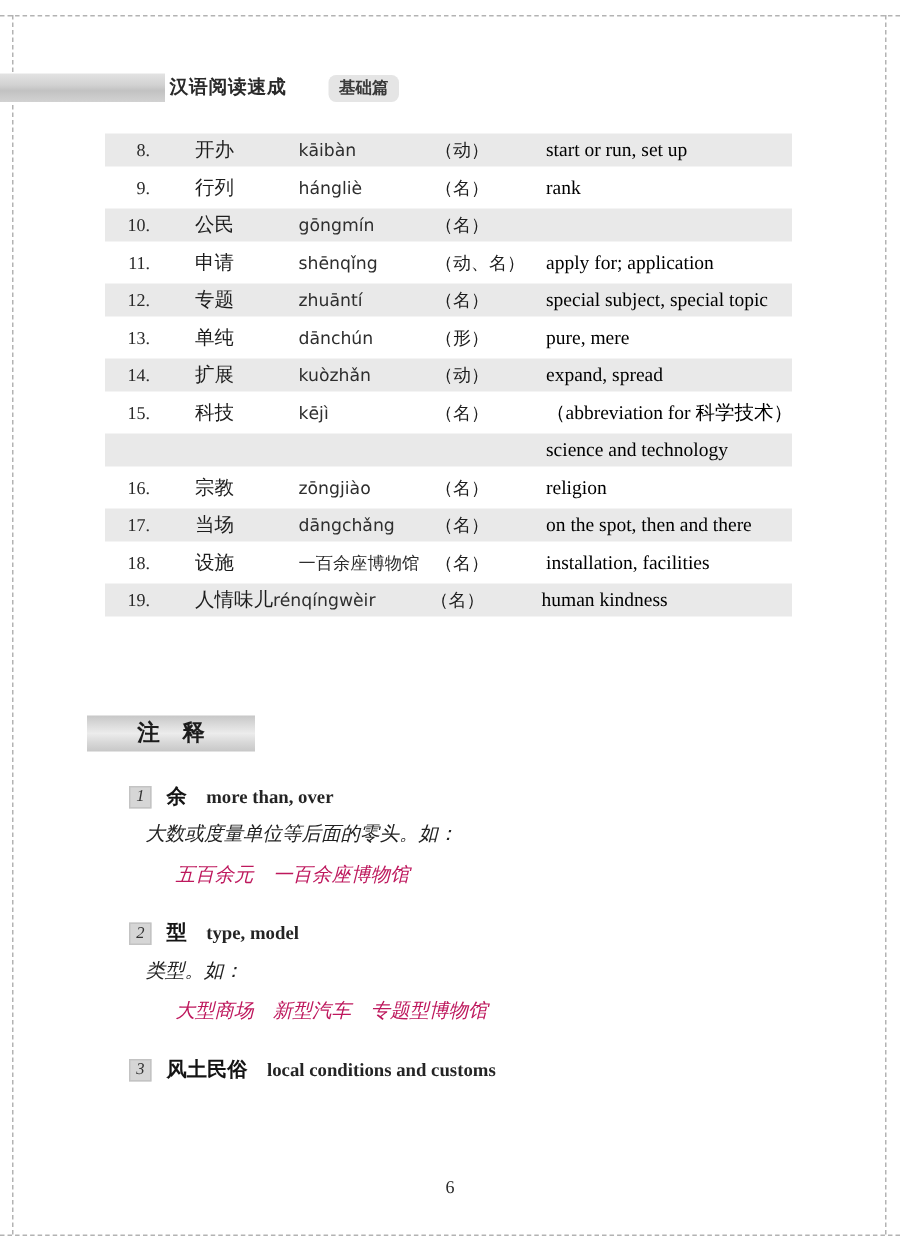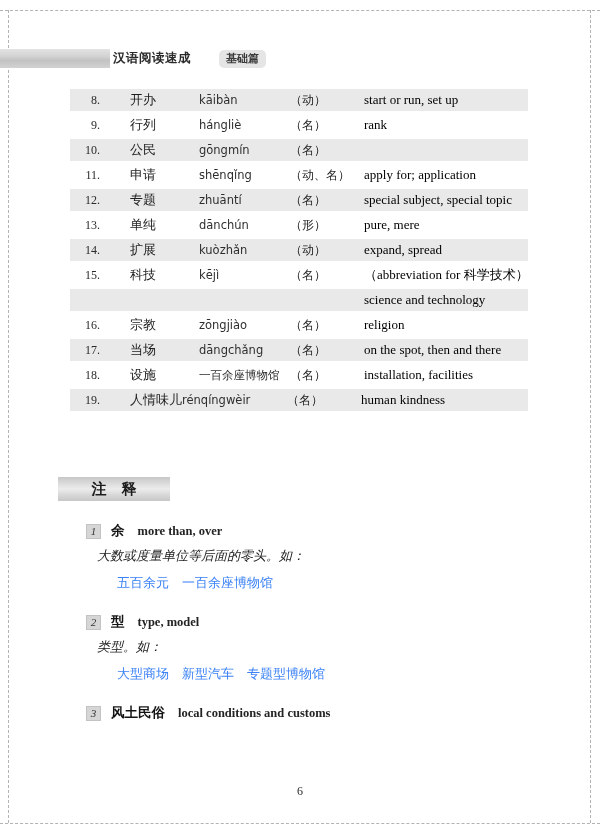--- a/index.html
+++ b/index.html
@@ -50,21 +50,21 @@
   .note { margin:22px 0 0 86px; }
   .note:first-of-type { margin-top:15px; }
   .note-head { display:flex; align-items:center; height:16px; }
   .note-num {
     width:15px; height:15px; flex:none; background:#d6d6d6; border:1px solid #c3c3c3;
     text-align:center; line-height:13px; font-size:11px; font-style:italic; color:#333;
   }
   .note-term { margin-left:10px; font-size:13.5px; font-weight:bold; color:#141414; }
   .note-gloss { margin-left:13px; font-size:12.5px; color:#242424;font-weight:bold; }
   .note-line { margin:8px 0 0 11px; font-size:13px; color:#222;font-style:italic; }
-  .note-example { margin:9px 0 0 31px; font-size:13px; color:#3b82f6; }
+  .note-example { margin:9px 0 0 31px; font-size:13px; color:#be185d;font-style:italic; }
   .note-example:empty { display:none; }
 
   .page-number { position:absolute; top:784px; left:0; width:600px; text-align:center; font-size:12px; color:#2a2a2a; }
 </style>
 </head>
 <body>
 
 <div class="page">
 
   <div class="b-top"></div>

